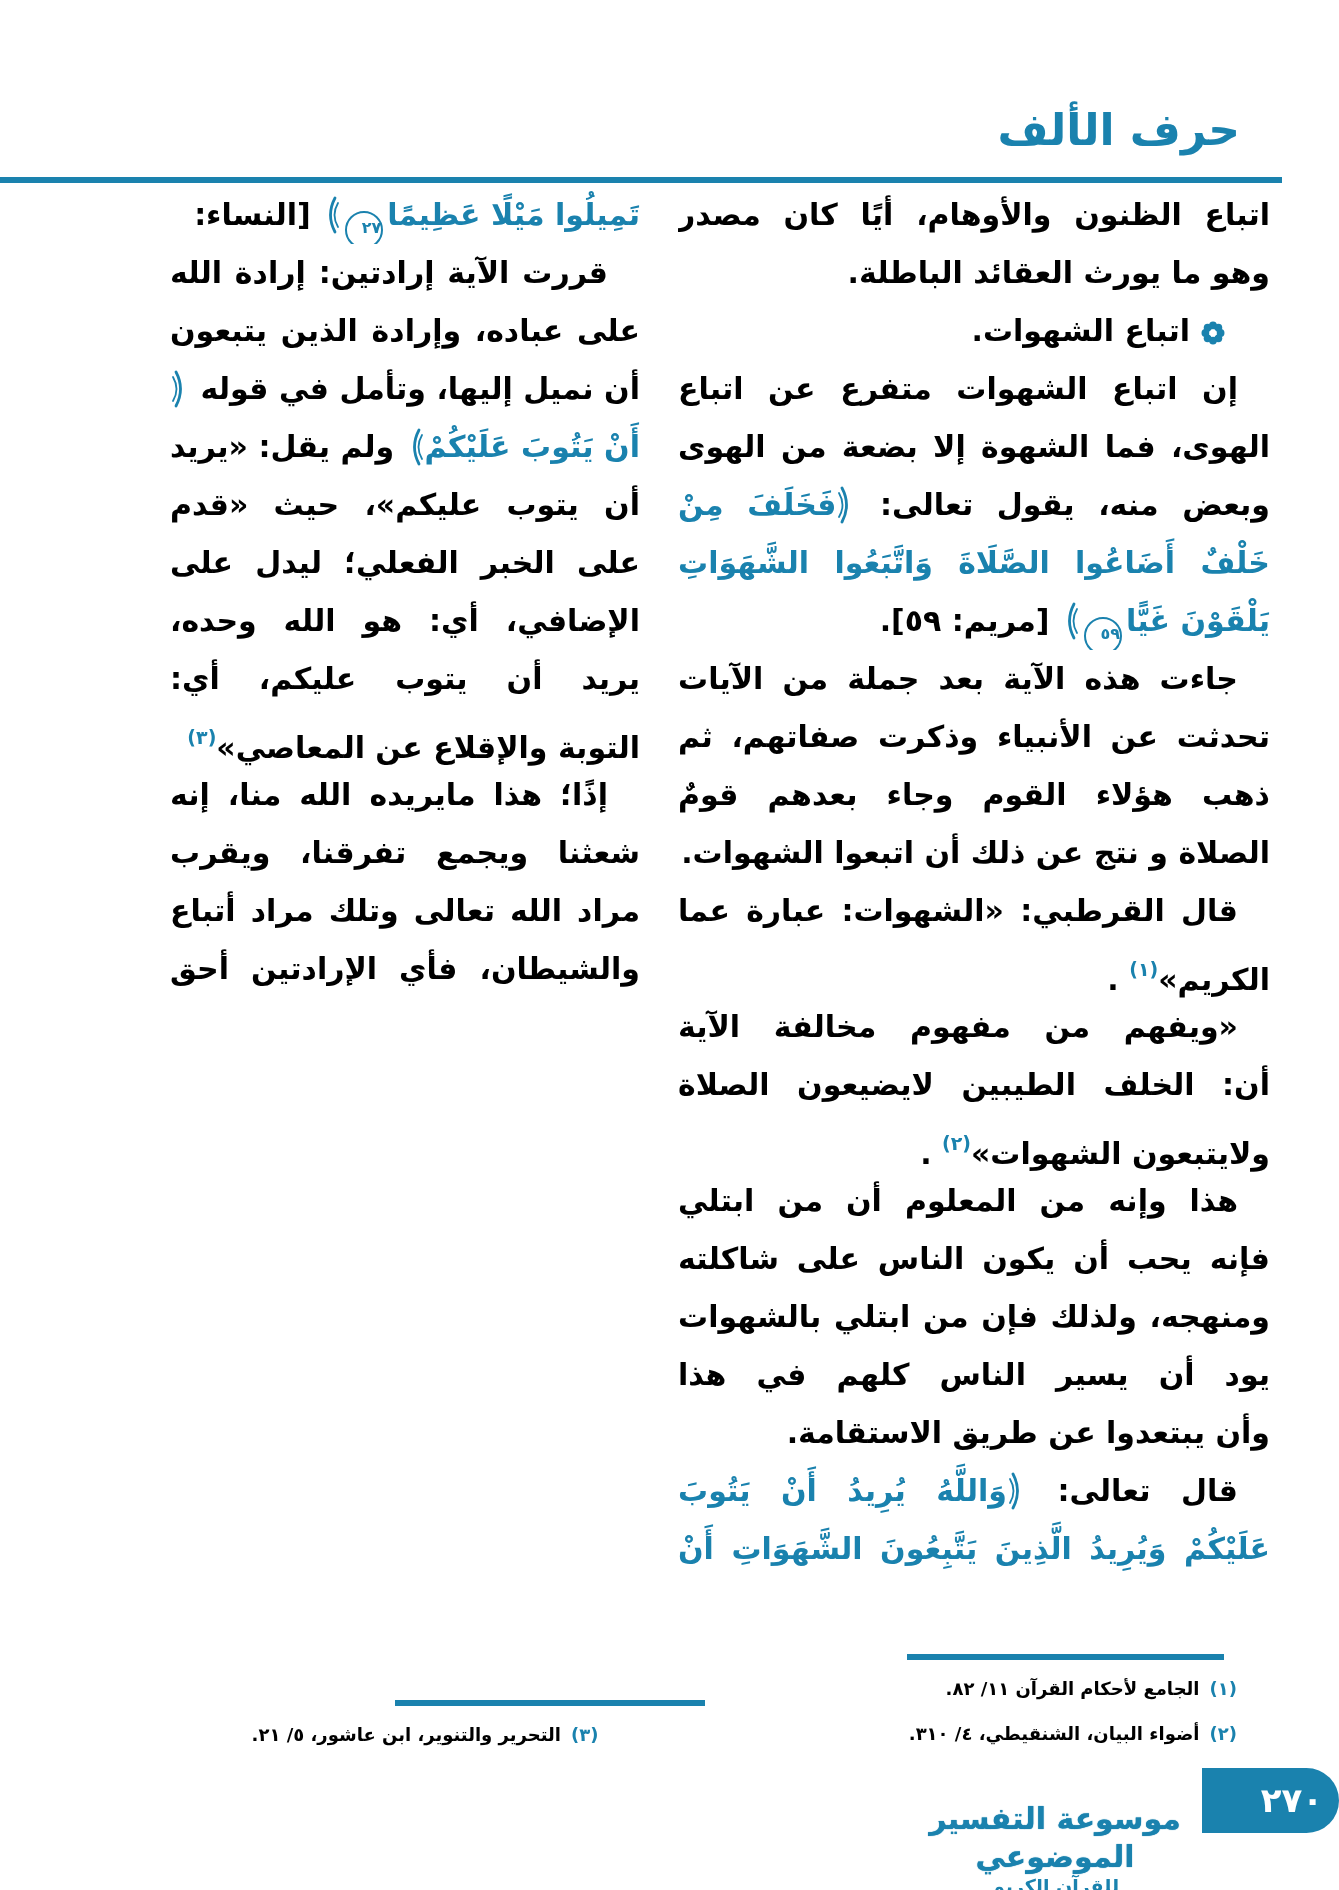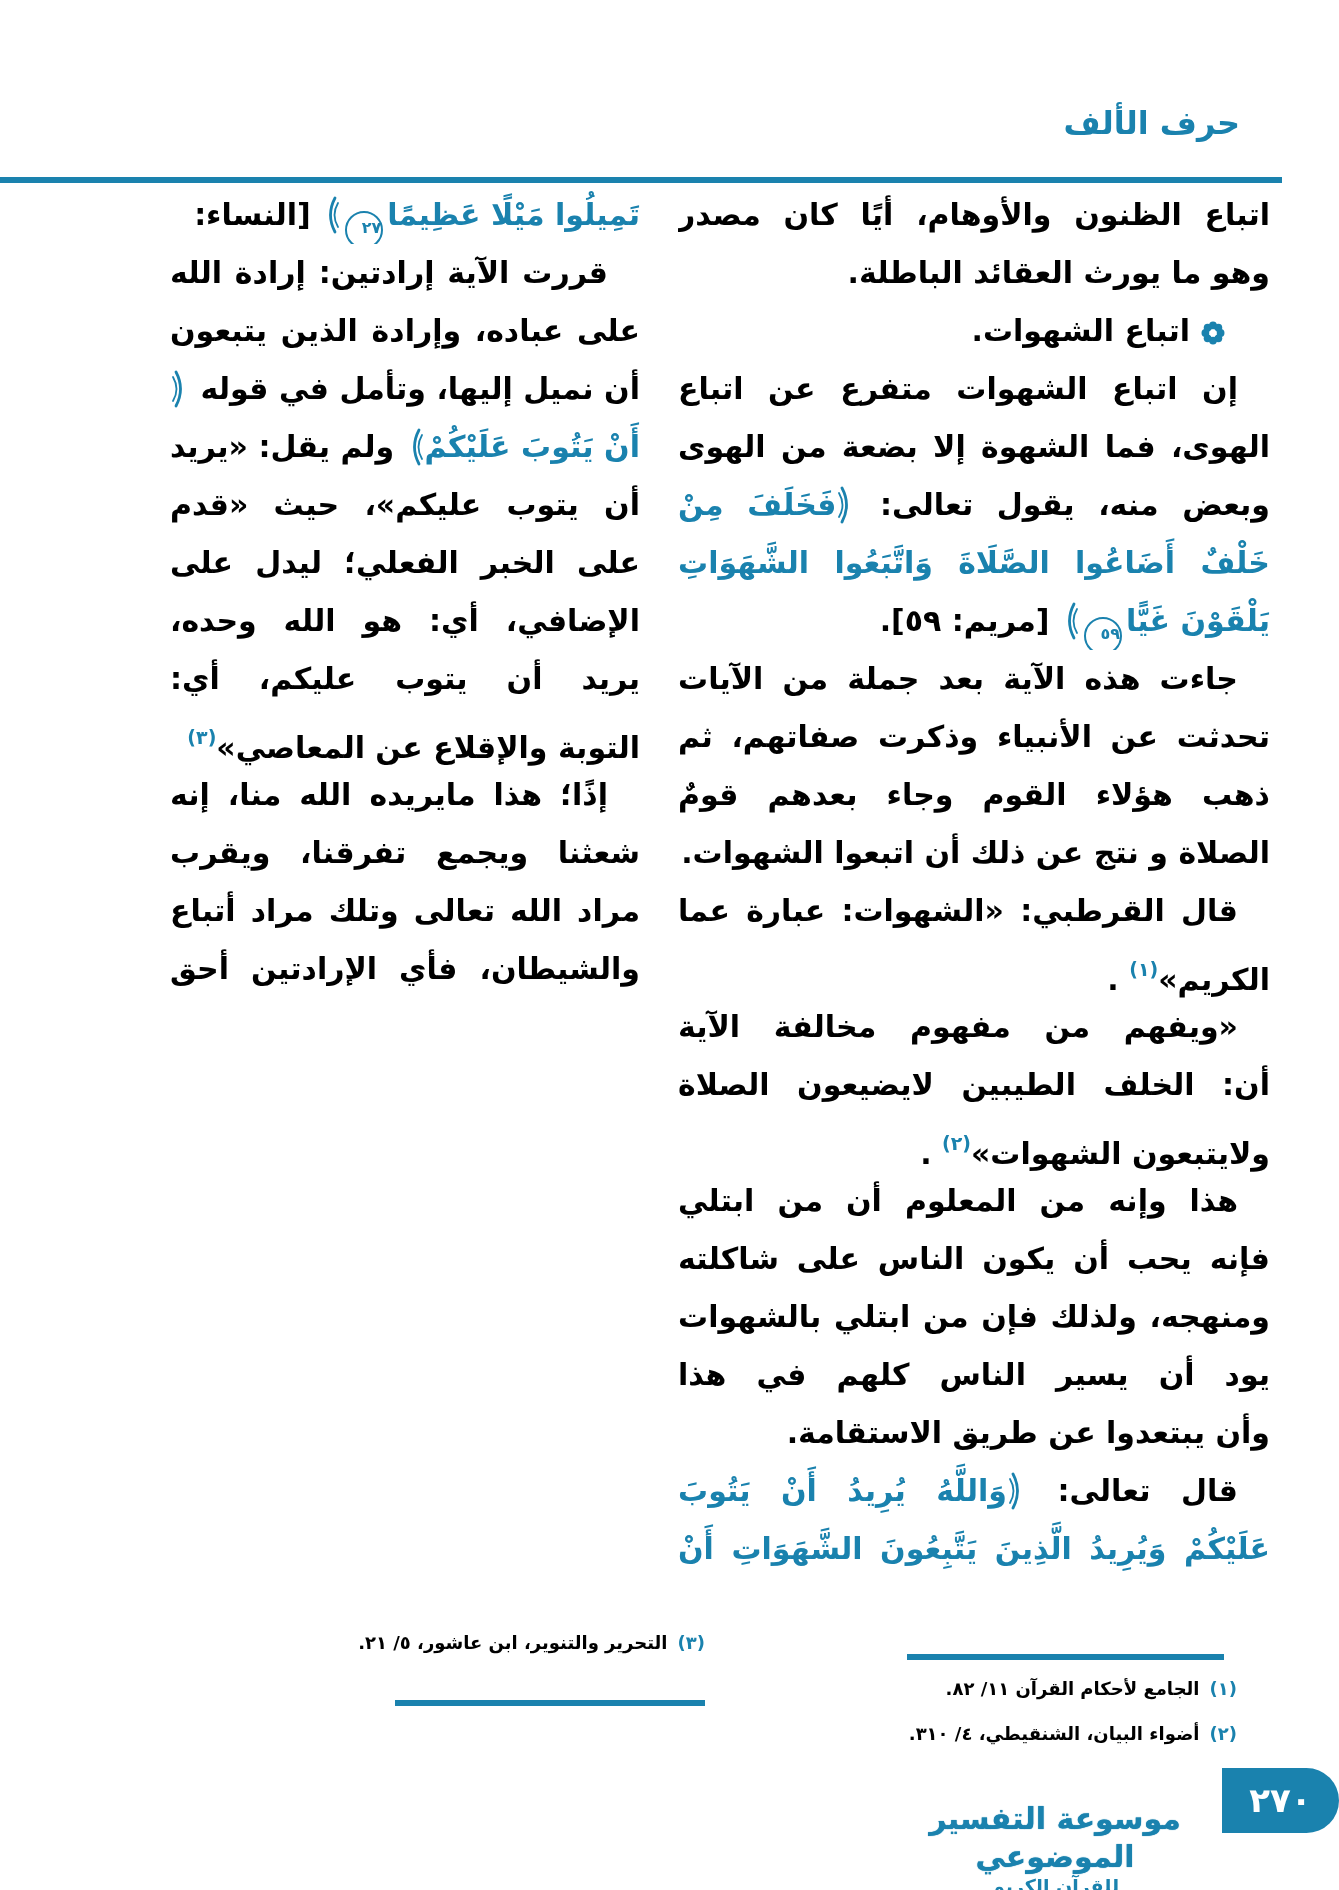--- a/index.html
+++ b/index.html
@@ -1,21 +1,21 @@
 <!DOCTYPE html>
 <html lang="ar" dir="rtl"><head>
 <meta charset="utf-8">
 <style>
   html,body{margin:0;padding:0;background:#ffffff;}
   .page{
     position:relative;width:1339px;height:1890px;background:#ffffff;
     font-family:"DejaVu Sans",sans-serif;direction:rtl;overflow:hidden;color:#000;
   }
   .header-title{
-    position:absolute;top:104px;right:99px;font-size:32px;font-weight:bold;
+    position:absolute;top:104px;right:99px;font-size:44px;font-weight:bold;
     color:var(--accent);letter-spacing:-1px;
   }
   .header-rule{position:absolute;top:177px;left:0;width:1282px;height:6px;background:var(--accent);}
   .col{position:absolute;top:186px;}
   .col-right{right:69px;width:592px;}
   .col-left{right:699px;width:470px;}
   .line{height:58px;line-height:58px;font-size:30px;font-weight:bold;overflow:hidden;}
   .alj{text-align:justify;text-align-last:justify;}
   .alr{text-align:right;text-align-last:right;}
   .ind{padding-right:32px;}
@@ -28,31 +28,31 @@
     border-radius:50%;line-height:30px;font-size:16px;text-align:right;
     color:var(--accent);vertical-align:-8px;margin:0 4px;font-weight:bold;
   }
   .qbr{vertical-align:-10px;margin:0 2px;}
   .flower{vertical-align:-5px;margin-left:10px;}
   .fnsep{position:absolute;height:6px;background:var(--accent);}
   .fnsep-right{top:1654px;left:907px;width:317px;}
   .fnsep-left{top:1700px;left:395px;width:310px;}
   .fnblock{position:absolute;font-size:18px;font-weight:bold;direction:rtl;text-align:right;}
   .fnblock-right{top:1666px;right:102px;width:620px;}
-  .fnblock-left{top:1620px;right:634px;width:560px;}
+  .fnblock-left{top:1712px;right:634px;width:560px;text-align:center;}
   .fn{line-height:45px;height:45px;overflow:hidden;}
   .fn-marker{color:var(--accent);margin-left:10px;}
   .logo{position:absolute;top:1756px;right:1339px;}
   .logo{right:auto;left:895px;top:1800px;width:320px;text-align:center;color:var(--accent);}
   .logo-main{font-size:30px;font-weight:bold;line-height:1.25;text-shadow:0 0 1px var(--accent);}
   .logo-sub{font-size:19px;font-weight:bold;line-height:1.2;}
   .page-badge{
-    position:absolute;top:1768px;right:0;width:117px;height:65px;background:var(--accent);
+    position:absolute;top:1768px;right:0;width:94px;height:65px;background:var(--accent);
     border-radius:0 33px 33px 0;color:#fff;text-align:center;line-height:65px;
-    font-size:34px;font-weight:bold;
+    font-size:34px;font-weight:bold;padding-left:43px;
   }
 </style>
 </head>
 <body>
 
 <div class="page" style="--accent: #1a82ae;">
   <div class="header-title">حرف الألف</div>
   <div class="header-rule"></div>
 
   <div class="col col-right" id="col-right">

